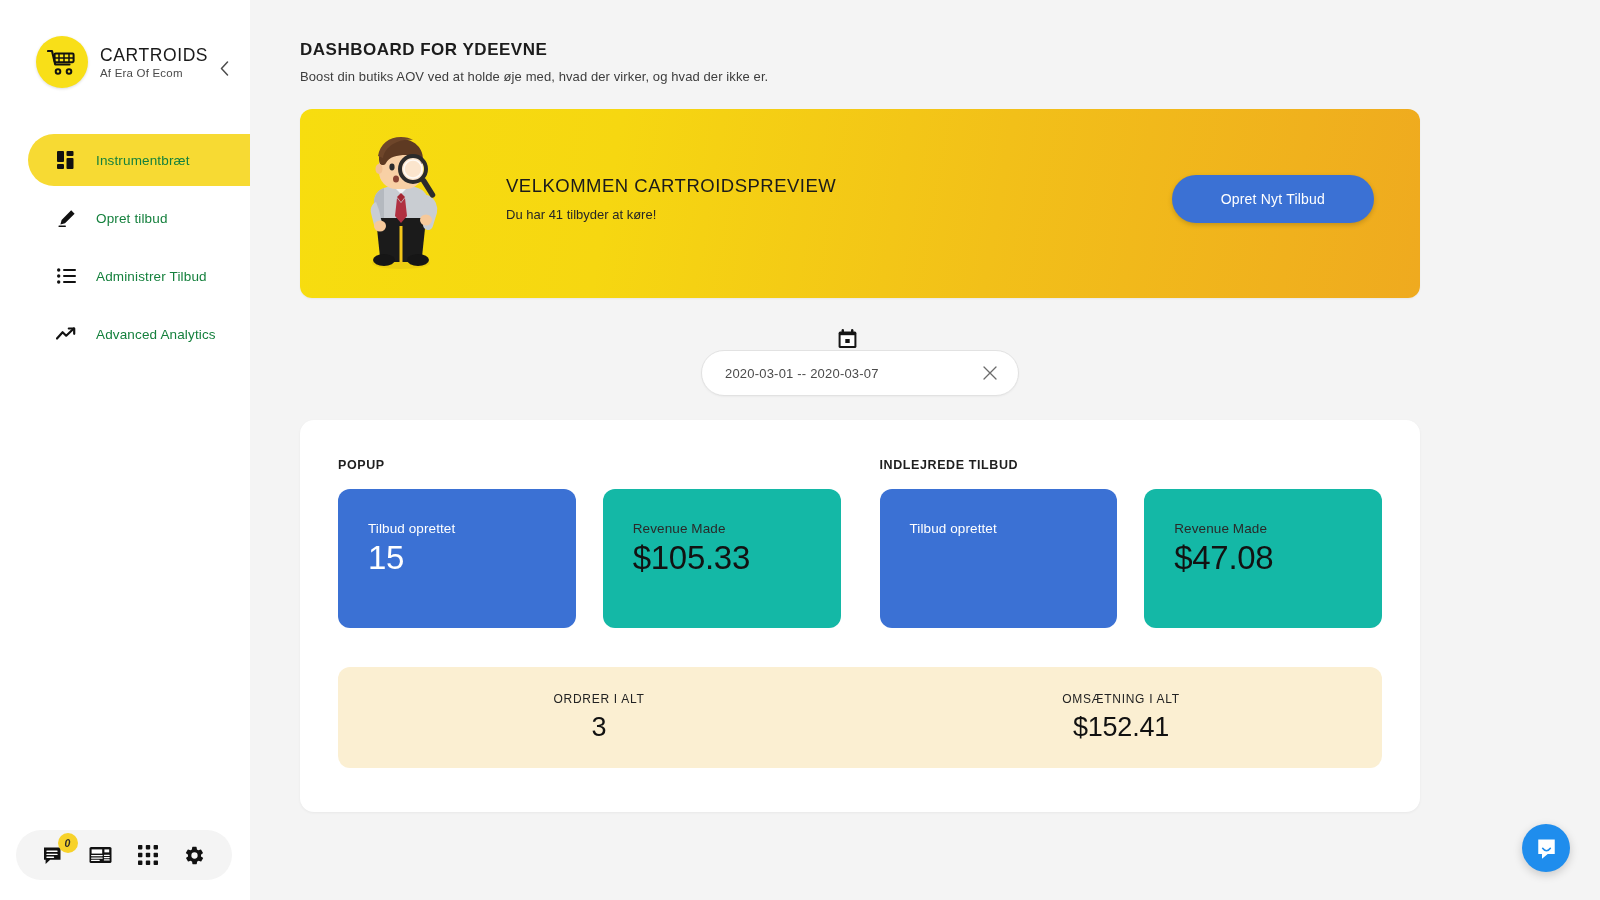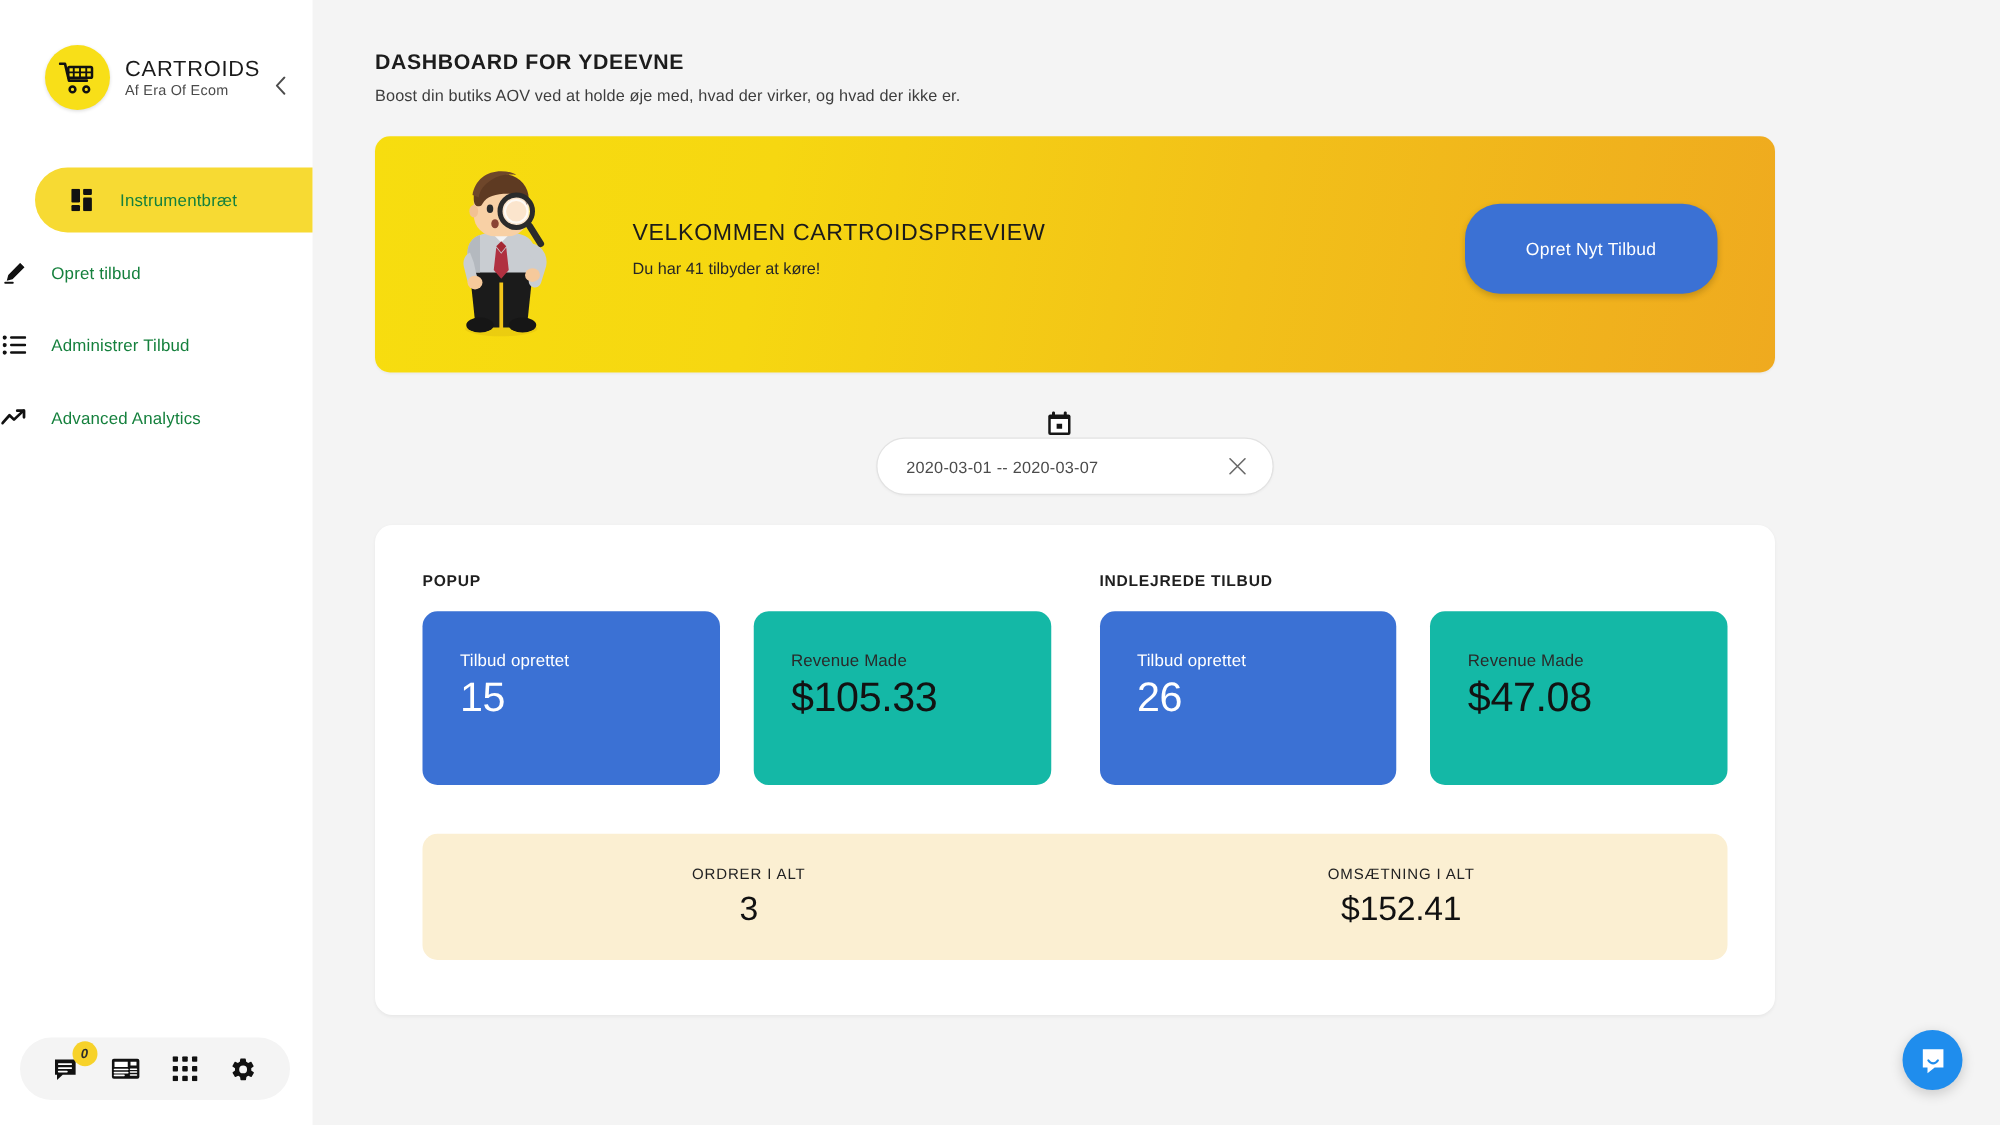--- a/index.html
+++ b/index.html
@@ -62,20 +62,21 @@
     cursor: pointer;
     color: #4c4c4c;
   }
 
   .nav { margin-top: 46px; }
   .nav-item {
     position: relative;
     display: flex;
     align-items: center;
     height: 52px;
+    padding-left: 55px;
     cursor: pointer;
     margin-bottom: 6px;
   }
   .nav-item.active {
     background: #F7DA33;
     border-top-left-radius: 26px;
     border-bottom-left-radius: 26px;
     margin-left: 28px;
     padding-left: 27px;
     width: calc(100% - 28px);
@@ -174,21 +175,21 @@
   .banner-desc {
     margin-top: 10px;
     font-size: 13px;
     color: #262626;
   }
   .banner-cta {
     flex: 0 0 auto;
     background: #3B71D4;
     color: #fff;
     border: none;
-    height: 72px;
+    height: 48px;
     padding: 0 49px;
     border-radius: 28px;
     font-size: 14px;
     font-family: inherit;
     letter-spacing: .2px;
     cursor: pointer;
     box-shadow: 0 2px 5px rgba(0,0,0,.18);
   }
 
   
@@ -529,21 +530,20 @@
               <div class="tile-value">$105.33</div>
             </div>
           </div>
         </div>
 
         <div class="group">
           <div class="group-title">INDLEJREDE TILBUD</div>
           <div class="group-tiles">
             <div class="tile primary">
               <div class="tile-label">Tilbud oprettet</div>
-              <div class="tile-value">26</div>
             </div>
             <div class="tile muted">
               <div class="tile-label">Revenue Made</div>
               <div class="tile-value">$47.08</div>
             </div>
           </div>
         </div>
 
       </div>
 

